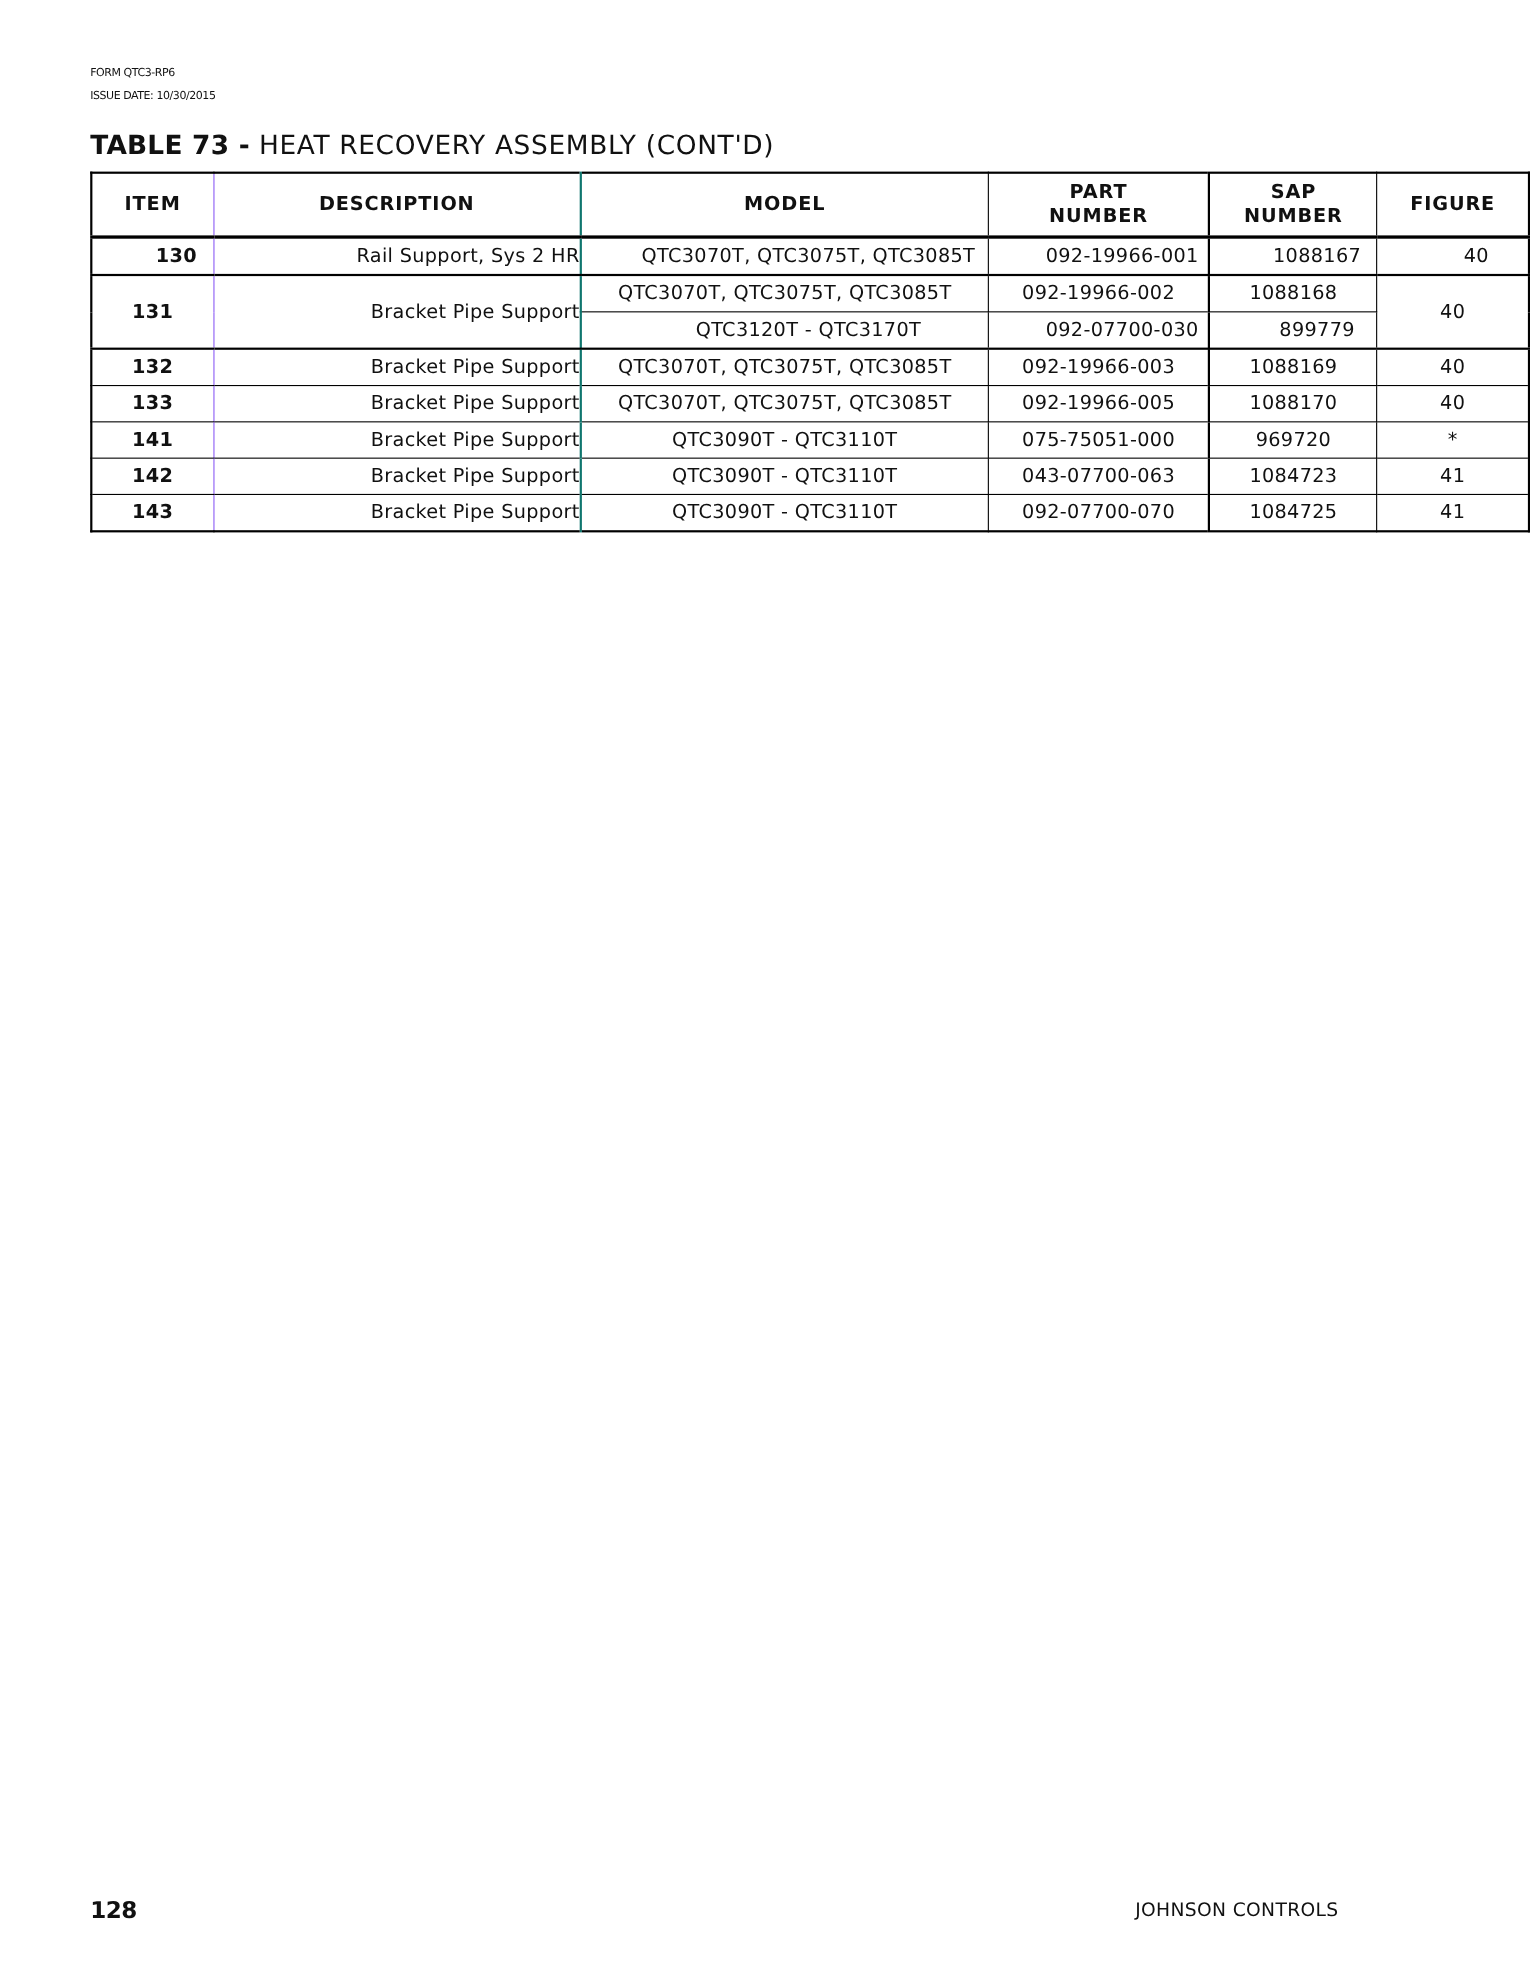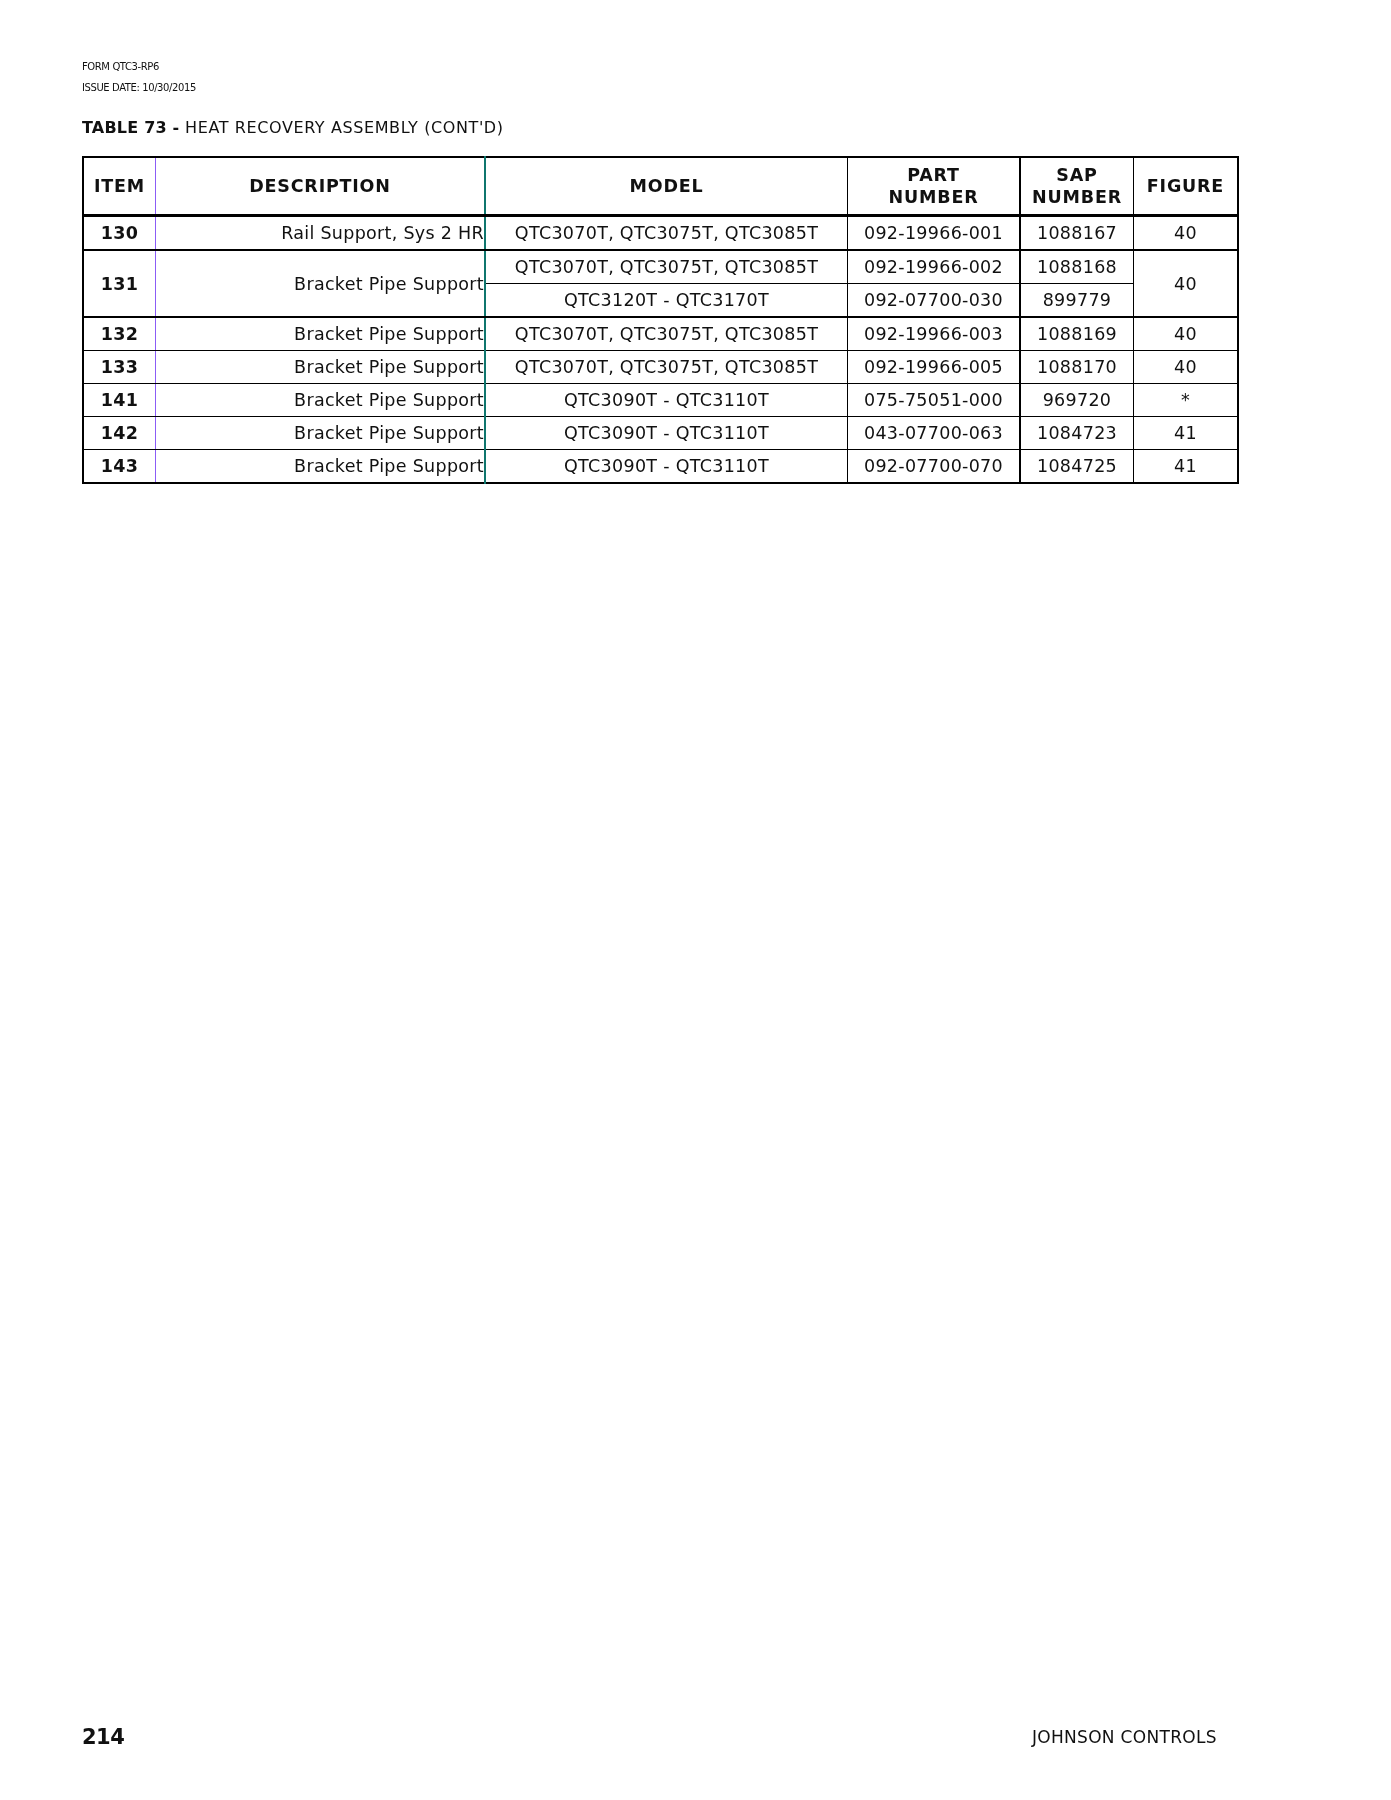--- a/index.html
+++ b/index.html
@@ -1,31 +1,31 @@
 <!DOCTYPE html>
 <html><head>
 <meta charset="utf-8">
 <style>
   html, body { margin: 0; padding: 0; background: #ffffff; }
   body { width: 1391px; height: 1800px; position: relative; font-family: "DejaVu Sans", sans-serif; color: #111; }
   .form-header { position: absolute; left: 82px; top: 41px; font-size: 10px; line-height: 21px; letter-spacing: -0.4px; margin-top: 15px; }
-  .table-title { position: absolute; left: 82px; top: 118px; font-size: 16px; letter-spacing: 0.6px; white-space: nowrap; }
+  .table-title { position: absolute; left: 82px; top: 118px; font-size: 24px; letter-spacing: 0.6px; white-space: nowrap; }
   .table-title .b { font-weight: bold; letter-spacing: 0.2px; }
   table { position: absolute; left: 82px; top: 156px; border-collapse: collapse; font-size: 17.5px; letter-spacing: 0.3px; }
   th, td { border: 1.5px solid #000; padding: 0; text-align: center; vertical-align: middle; }
   th { font-weight: bold; height: 56px; line-height: 22px; letter-spacing: 0.8px; font-size: 17.5px; border-bottom: 3px solid #000; }
   td { height: 32px; }
   td.item { font-weight: bold; }
   td.desc { text-align: right; padding-left: 9px; }
   .c1 { width: 71px; } .c2 { width: 319px; } .c3 { width: 361px; margin-top: 16px; } .c4 { width: 171px; } .c5 { width: 112px; } .c6 { width: 103px; }
   table { border: 2.5px solid #000; }
   th.c1, td.c1 { border-right: 1px solid #8b5cf6; }
   th.c2, td.c2 { border-right: 2px solid #0f766e; }
   th.c4, td.c4 { border-right: 2.5px solid #000; }
-  tr.grp-end td { border-bottom: 2.5px solid #000; }
+  tr.grp-end td { border-bottom: 2.5px solid #000; padding-left: 43px; }
   .page-num { position: absolute; left: 82px; top: 1725px; font-size: 21px; font-weight: bold; letter-spacing: -0.5px; }
   .company { position: absolute; left: 1032px; top: 1727px; font-size: 17px; letter-spacing: 0.3px; }
 </style>
 </head>
 <body>
 
 <div class="form-header">
   <div>FORM QTC3-RP6</div>
   <div>ISSUE DATE: 10/30/2015</div>
 </div>
@@ -101,14 +101,14 @@
       <td class="c1 item">143</td>
       <td class="c2 desc">Bracket Pipe Support</td>
       <td class="c3">QTC3090T - QTC3110T</td>
       <td class="c4">092-07700-070</td>
       <td class="c5">1084725</td>
       <td class="c6">41</td>
     </tr>
   </tbody>
 </table>
 
-<div class="page-num">214</div>
+<div class="page-num">128</div>
 <div class="company">JOHNSON CONTROLS</div>
 
 </body></html>

